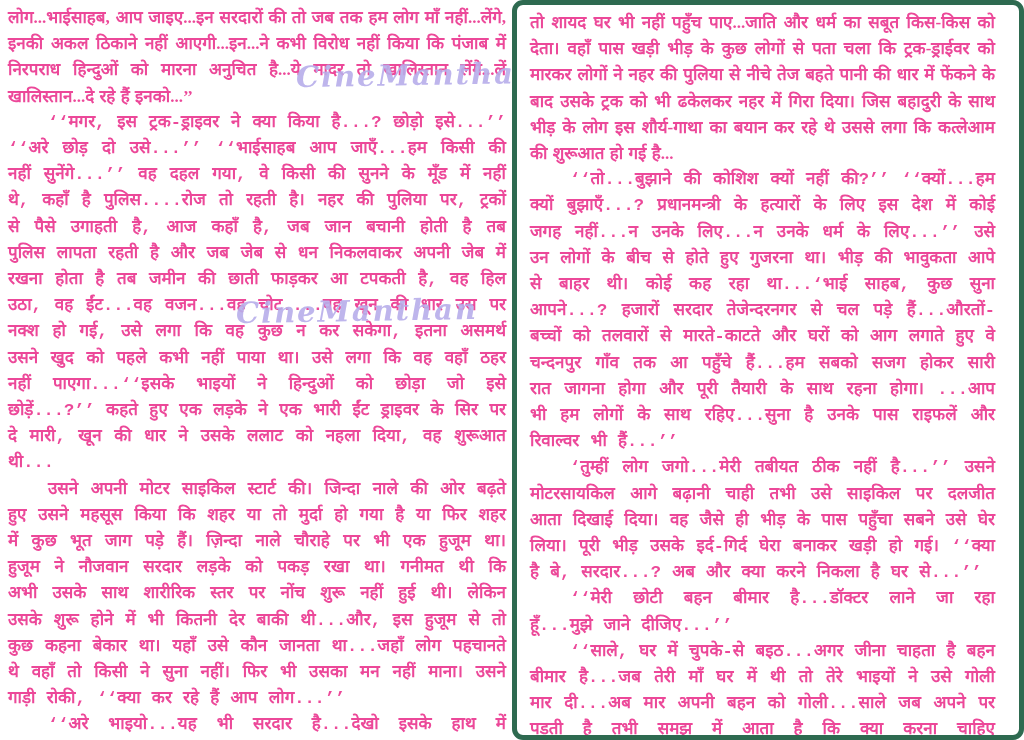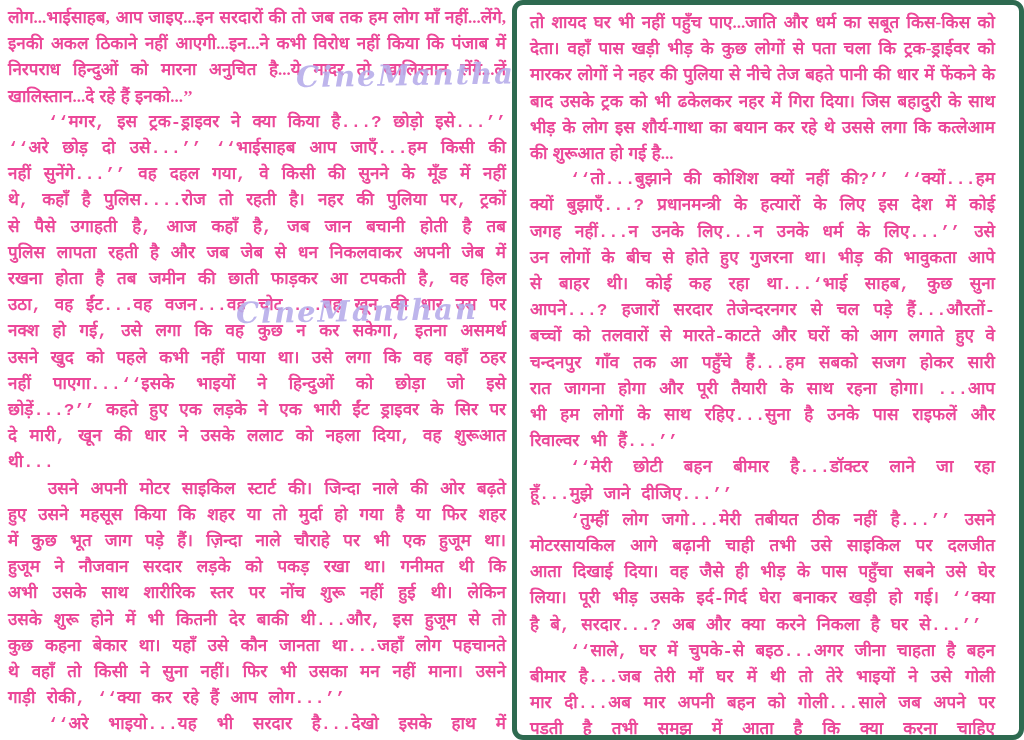--- a/index.html
+++ b/index.html
@@ -46,17 +46,17 @@
     <span class="watermark wm-top">CineManthan</span>
     <span class="watermark wm-mid">CineManthan</span>
   <p class="para">लोग...भाईसाहब, आप जाइए...इन सरदारों की तो जब तक हम लोग माँ नहीं...लेंगे, इनकी अकल ठिकाने नहीं आएगी...इन...ने कभी विरोध नहीं किया कि पंजाब में निरपराध हिन्दुओं को मारना अनुचित है...ये मादर तो खालिस्तान लेंगे...लें खालिस्तान...दे रहे हैं इनको...’’</p>
       <p class="para indent">‘‘मगर, इस ट्रक-ड्राइवर ने क्या किया है...? छोड़ो इसे...’’ ‘‘अरे छोड़ दो उसे...’’ ‘‘भाईसाहब आप जाएँ...हम किसी की नहीं सुनेंगे...’’ वह दहल गया, वे किसी की सुनने के मूँड में नहीं थे, कहाँ है पुलिस....रोज तो रहती है। नहर की पुलिया पर, ट्रकों से पैसे उगाहती है, आज कहाँ है, जब जान बचानी होती है तब पुलिस लापता रहती है और जब जेब से धन निकलवाकर अपनी जेब में रखना होता है तब जमीन की छाती फाड़कर आ टपकती है, वह हिल उठा, वह ईंट...वह वजन...वह चोट....वह खून की धार उस पर नक्श हो गई, उसे लगा कि वह कुछ न कर सकेगा, इतना असमर्थ उसने खुद को पहले कभी नहीं पाया था। उसे लगा कि वह वहाँ ठहर नहीं पाएगा...‘‘इसके भाइयों ने हिन्दुओं को छोड़ा जो इसे छोड़ें...?’’ कहते हुए एक लड़के ने एक भारी ईंट ड्राइवर के सिर पर दे मारी, खून की धार ने उसके ललाट को नहला दिया, वह शुरूआत थी...</p>
       <p class="para indent">उसने अपनी मोटर साइकिल स्टार्ट की। जिन्दा नाले की ओर बढ़ते हुए उसने महसूस किया कि शहर या तो मुर्दा हो गया है या फिर शहर में कुछ भूत जाग पड़े हैं। ज़िन्दा नाले चौराहे पर भी एक हुजूम था। हुजूम ने नौजवान सरदार लड़के को पकड़ रखा था। गनीमत थी कि अभी उसके साथ शारीरिक स्तर पर नोंच शुरू नहीं हुई थी। लेकिन उसके शुरू होने में भी कितनी देर बाकी थी...और, इस हुजूम से तो कुछ कहना बेकार था। यहाँ उसे कौन जानता था...जहाँ लोग पहचानते थे वहाँ तो किसी ने सुना नहीं। फिर भी उसका मन नहीं माना। उसने गाड़ी रोकी, ‘‘क्या कर रहे हैं आप लोग...’’</p>
       <p class="para indent">‘‘अरे भाइयो...यह भी सरदार है...देखो इसके हाथ में कड़ा...दाढ़ी कटवा रखी है...साला सिख...’’ लोग उसकी ओर बढ़े। उसे लगा कि उसकी जान भी सुरक्षित नहीं है। वह चीखा, ‘‘मैं सिख नहीं हूँ...देखो मेरा प्रेस-कार्ड...लेकिन तुम लोग इस लड़के की जान के दुश्मन क्यों हो रहे हो...? इसने तो नहीं मारा इन्दिरा गांधी को।’’ ...‘‘इसने नहीं मारा...लेकिन इस साले ने बचाया भी तो नहीं जब इसके भाई हम लोगों के भाइयों...हिन्दू एक तरफ...तब कहाँ...?</p>
     </div>
   <div class="page page-right">
       <p class="para">तो शायद घर भी नहीं पहुँच पाए...जाति और धर्म का सबूत किस-किस को देता। वहाँ पास खड़ी भीड़ के कुछ लोगों से पता चला कि ट्रक-ड्राईवर को मारकर लोगों ने नहर की पुलिया से नीचे तेज बहते पानी की धार में फेंकने के बाद उसके ट्रक को भी ढकेलकर नहर में गिरा दिया। जिस बहादुरी के साथ भीड़ के लोग इस शौर्य-गाथा का बयान कर रहे थे उससे लगा कि कत्लेआम की शुरूआत हो गई है...</p>
       <p class="para indent">‘‘तो...बुझाने की कोशिश क्यों नहीं की?’’ ‘‘क्यों...हम क्यों बुझाएँ...? प्रधानमन्त्री के हत्यारों के लिए इस देश में कोई जगह नहीं...न उनके लिए...न उनके धर्म के लिए...’’ उसे उन लोगों के बीच से होते हुए गुजरना था। भीड़ की भावुकता आपे से बाहर थी। कोई कह रहा था...‘भाई साहब, कुछ सुना आपने...? हजारों सरदार तेजेन्दरनगर से चल पड़े हैं...औरतों-बच्चों को तलवारों से मारते-काटते और घरों को आग लगाते हुए वे चन्दनपुर गाँव तक आ पहुँचे हैं...हम सबको सजग होकर सारी रात जागना होगा और पूरी तैयारी के साथ रहना होगा। ...आप भी हम लोगों के साथ रहिए...सुना है उनके पास राइफलें और रिवाल्वर भी हैं...’’</p>
+      <p class="para indent">‘तुम्हीं लोग जगो...मेरी तबीयत ठीक नहीं है...’’ उसने मोटरसायकिल आगे बढ़ानी चाही तभी उसे साइकिल पर दलजीत आता दिखाई दिया। वह जैसे ही भीड़ के पास पहुँचा सबने उसे घेर लिया। पूरी भीड़ उसके इर्द-गिर्द घेरा बनाकर खड़ी हो गई। ‘‘क्या है बे, सरदार...? अब और क्या करने निकला है घर से...’’</p>
       <p class="para indent">‘‘मेरी छोटी बहन बीमार है...डॉक्टर लाने जा रहा हूँ...मुझे जाने दीजिए...’’</p>
-      <p class="para indent">‘तुम्हीं लोग जगो...मेरी तबीयत ठीक नहीं है...’’ उसने मोटरसायकिल आगे बढ़ानी चाही तभी उसे साइकिल पर दलजीत आता दिखाई दिया। वह जैसे ही भीड़ के पास पहुँचा सबने उसे घेर लिया। पूरी भीड़ उसके इर्द-गिर्द घेरा बनाकर खड़ी हो गई। ‘‘क्या है बे, सरदार...? अब और क्या करने निकला है घर से...’’</p>
       <p class="para indent">‘‘साले, घर में चुपके-से बइठ...अगर जीना चाहता है बहन बीमार है...जब तेरी माँ घर में थी तो तेरे भाइयों ने उसे गोली मार दी...अब मार अपनी बहन को गोली...साले जब अपने पर पड़ती है तभी समझ में आता है कि क्या करना चाहिए और...क्या नहीं करना चाहिए....’’ भीड़ में से कोई बोला था। ‘‘मुझे रोक रहे हो तुम लोग?...मुझे...मैंने और मेरी बहन ने तुम सबका क्या बिगाड़ा है...?’’ दलजीत लगभग रुआँसा हो आया। हरदम मुस्कराने वाले दलजीत को जैसे लकवा-सा मार गया। ‘दलजीत तुम। तुम घर चले जाओ...’’ उसने दलजीत से कहा। दलजीत को जैसे अविश्वास-सा हुआ यह सुनकर, ‘‘भाई साब...आप भी इन लोगों के साथ...?’’ ‘‘यही समझ लो ‘‘उसने कहा और नजरें घुमा लीं। पता नहीं दलजीत के चेहरे पर घर की ओर लौटते हुए कैसे भाव उभरे होंगे। उन भावों का सामना करने की ताकत उसके पास नहीं थी। दलजीत अपनी साइकिल पर जाता दिखाई दिया। लगा कि साइकिल के साथ वह अपने ज़िस्म को खींचता हुआ ले जा रहा है। यह वही दलजीत है जो सबकी आँखों का तारा था।</p>
     </div>
 </div>
 
 </body></html>

